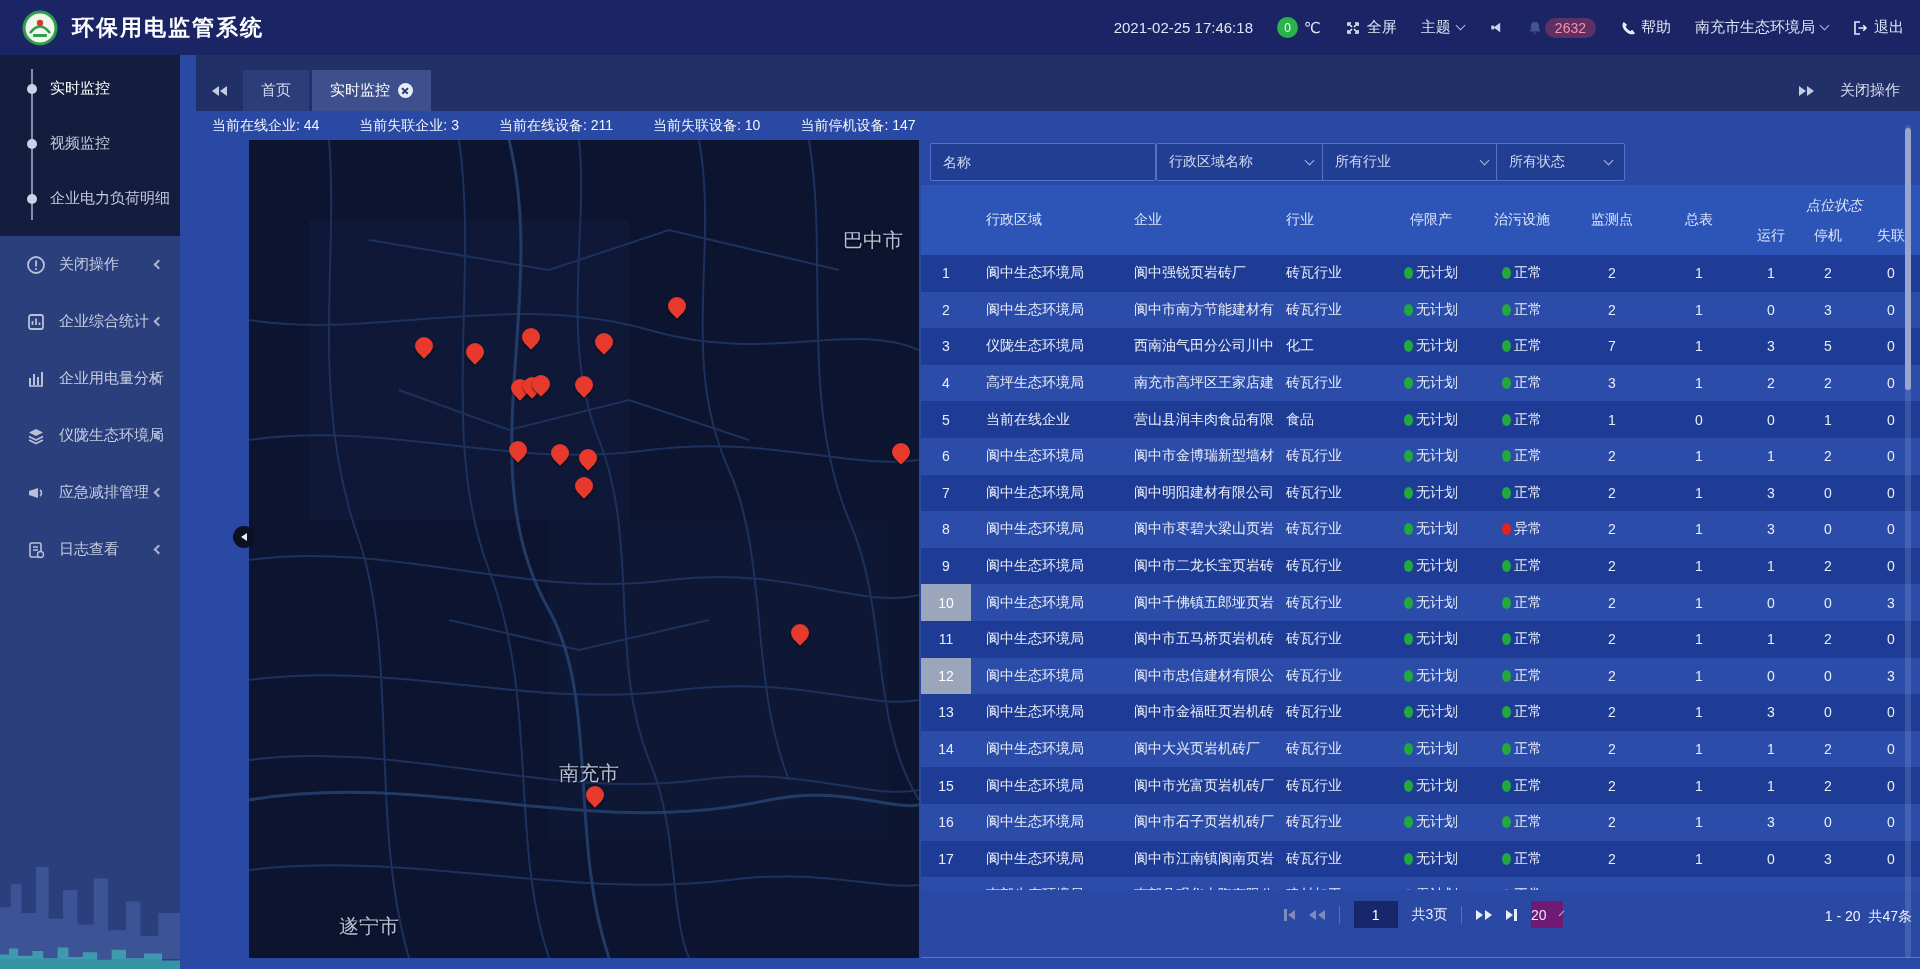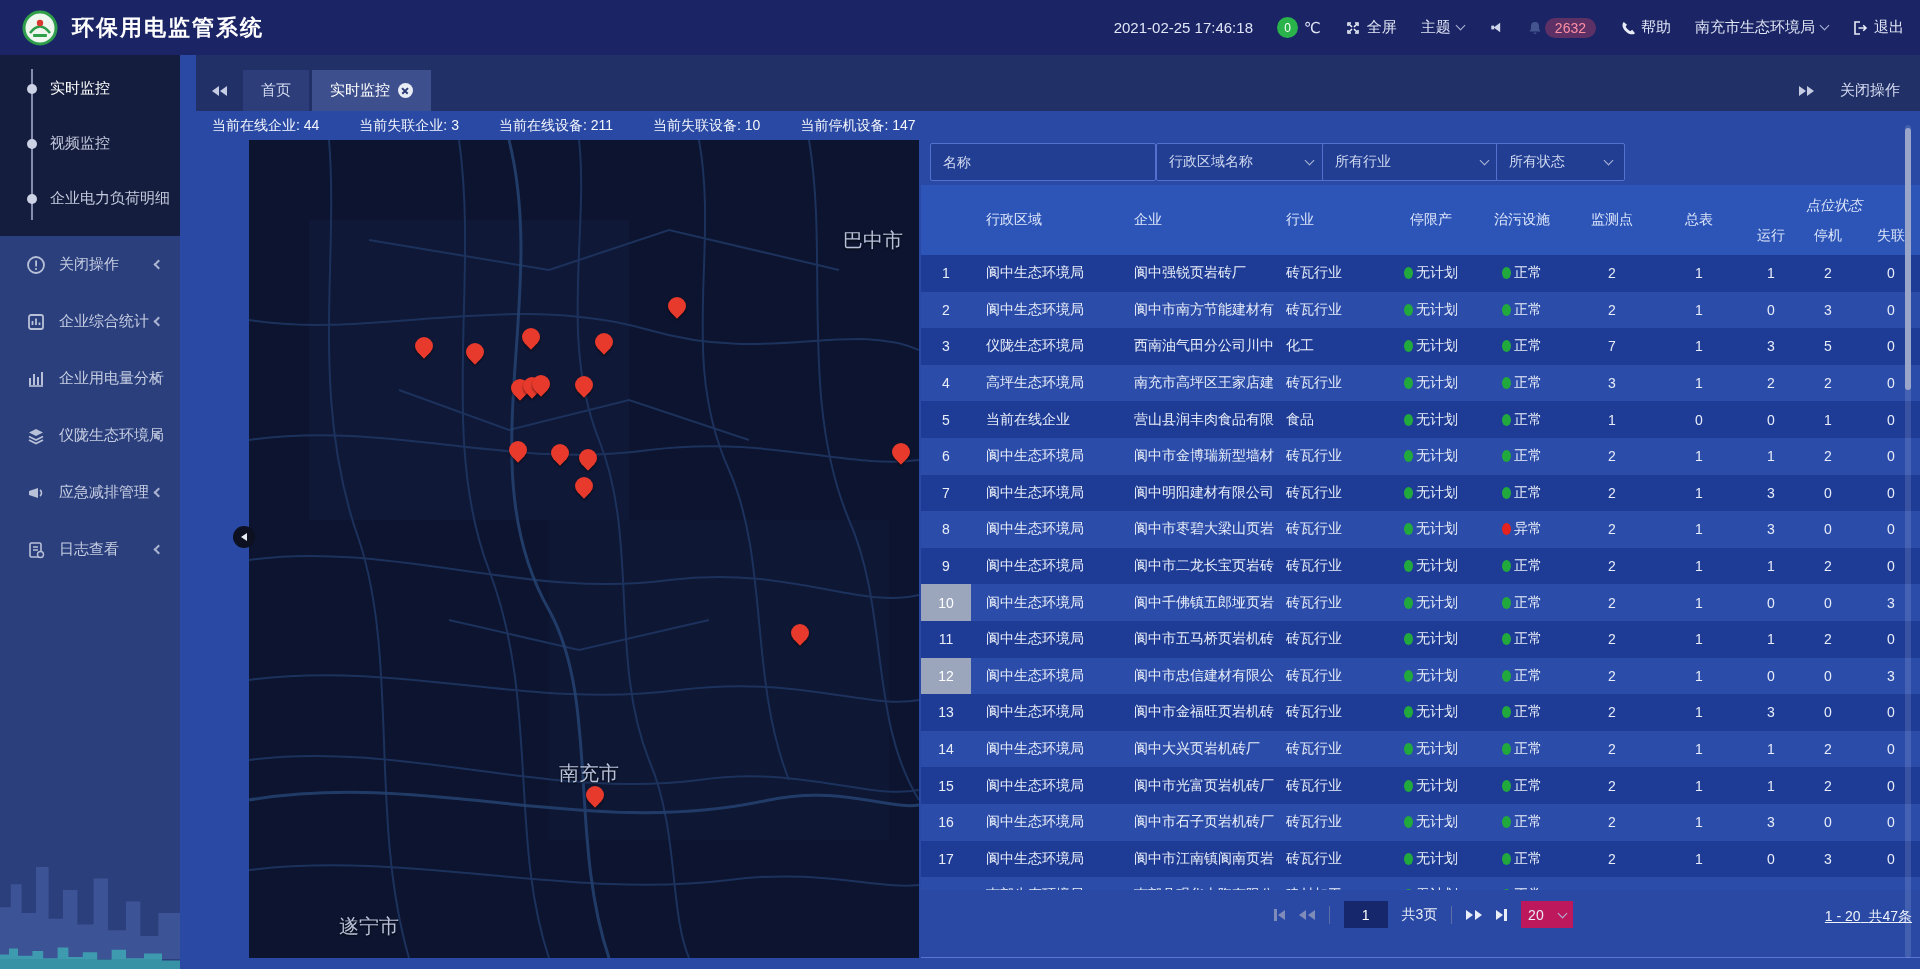--- a/index.html
+++ b/index.html
@@ -105,24 +105,24 @@
 
   .pagination { height:68px; position:relative; display:flex; align-items:flex-start; justify-content:center; padding-top:11px; }
   .pg-wrap { display:flex; align-items:center; gap:14px; color:#e8edf8; font-size:14px; }
   .pg-ico { display:flex; align-items:center; gap:1.5px; cursor:pointer; }
   .pg-ico .t { width:0; height:0; border-top:5.5px solid transparent; border-bottom:5.5px solid transparent; }
   .pg-ico.dis .t.l { border-right:7.5px solid #7f8cba; } .pg-ico.dis .bar { background:#7f8cba; }
   .pg-ico.en .t.r { border-left:7.5px solid #e8edf8; } .pg-ico.en .bar { background:#e8edf8; }
   .pg-ico .bar { width:2.5px; height:12px; }
   .pg-div { width:1px; height:18px; background:#5e6fa8; }
   .pg-input { width:44px; height:27px; background:#16276b; border:none; color:#fff; text-align:center; font-size:14px; }
-  .pg-size { width:52px; height:27px; background:#be185d; color:#e8edf8; font-size:14px;
+  .pg-size { width:32px; height:27px; background:#701a75; color:#e8edf8; font-size:14px;
     display:flex; align-items:center; justify-content:center; gap:15px; cursor:pointer; }
   .pg-size .caret { border-color:#aeb8d8; margin-top:-3px; }
-  .pg-total { position:absolute; right:14px; top:18px; color:#eef2fb; font-size:14px;text-decoration:underline; }
+  .pg-total { position:absolute; right:14px; top:18px; color:#eef2fb; font-size:14px; }
 
   .scroll-track { position:absolute; left:1905px; top:125px; width:6px; height:833px; background:rgba(255,255,255,.12); border-radius:3px; z-index:25; }
   .scroll-thumb { position:absolute; left:1905px; top:128px; width:6px; height:262px; background:#9aa6c9; border-radius:3px; z-index:26; cursor:pointer; }
 </style>
 </head>
 <body>
 
 <div class="page">
 
   <header class="hdr">

